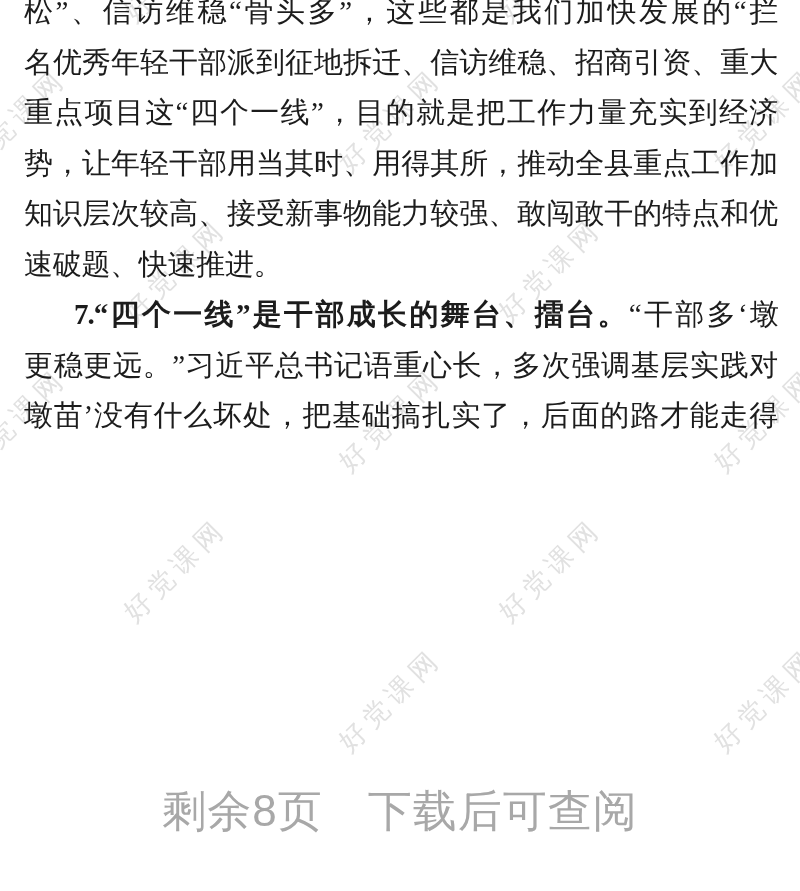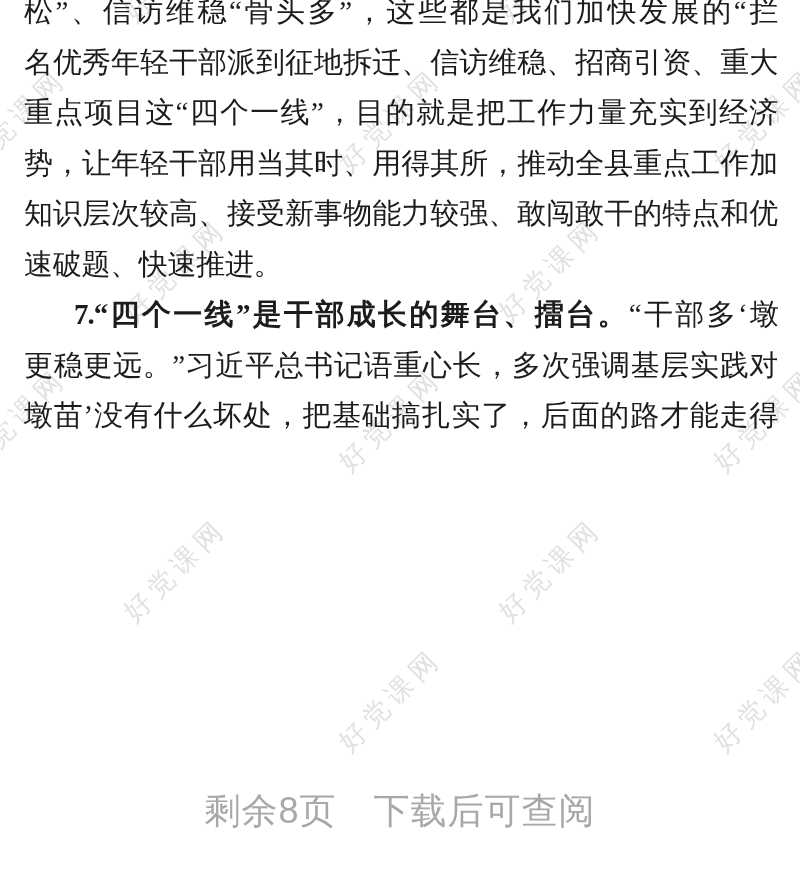--- a/index.html
+++ b/index.html
@@ -58,21 +58,21 @@
   }
   .line.heading-line .bold { font-weight: bold; }
   
   .footer {
     position: absolute;
     top: 789px;
     left: 0;
     width: 800px;
     text-align: center;
     font-family: "Liberation Sans", "DejaVu Sans", sans-serif;
-    font-size: 36px;
+    font-size: 44px;
     line-height: 44px;
     color: #a8a8a8;
     letter-spacing: 1px;
   }
 </style>
 </head>
 <body>
 
 <div id="screen">
 

